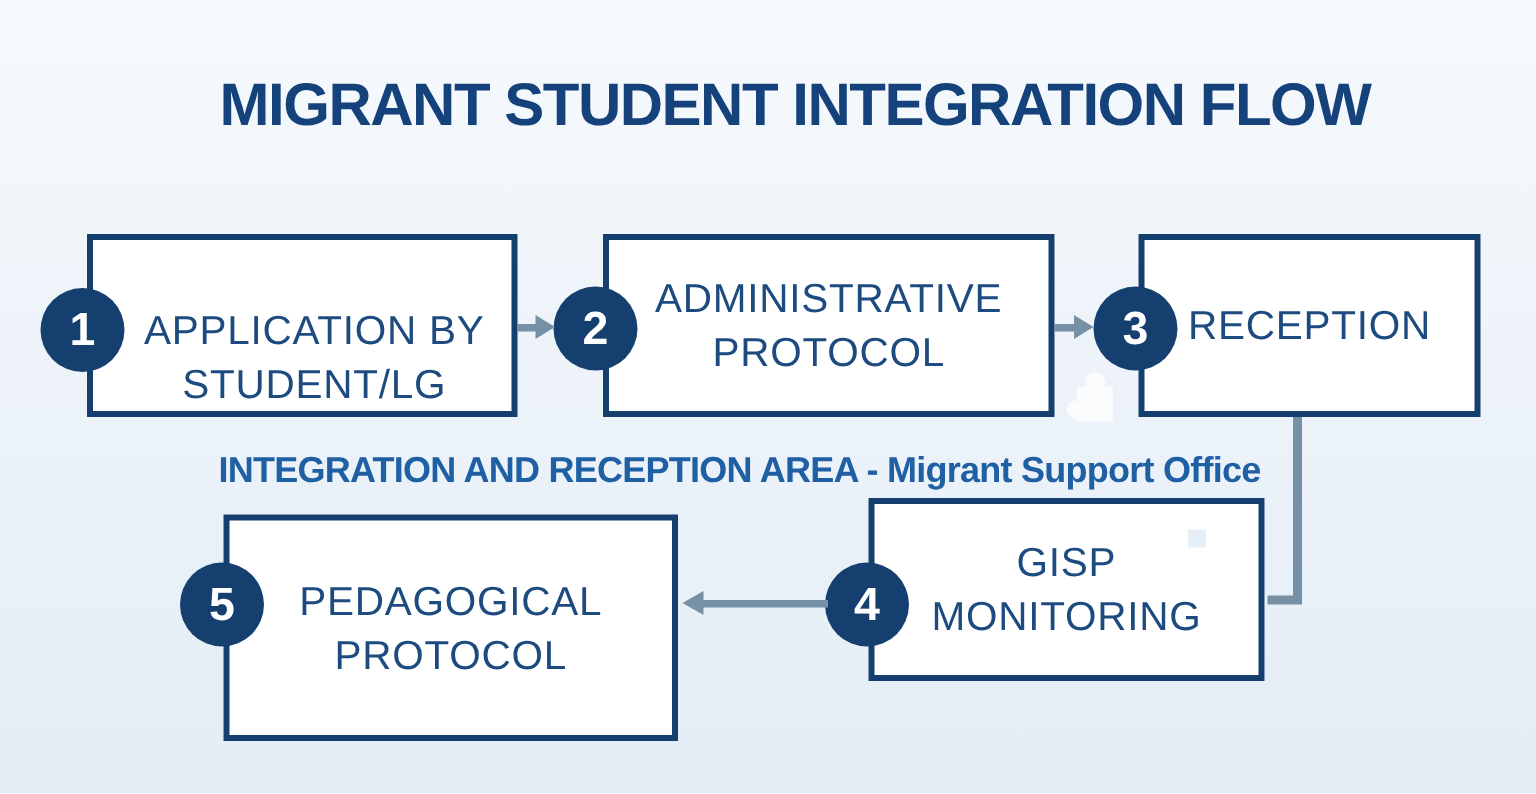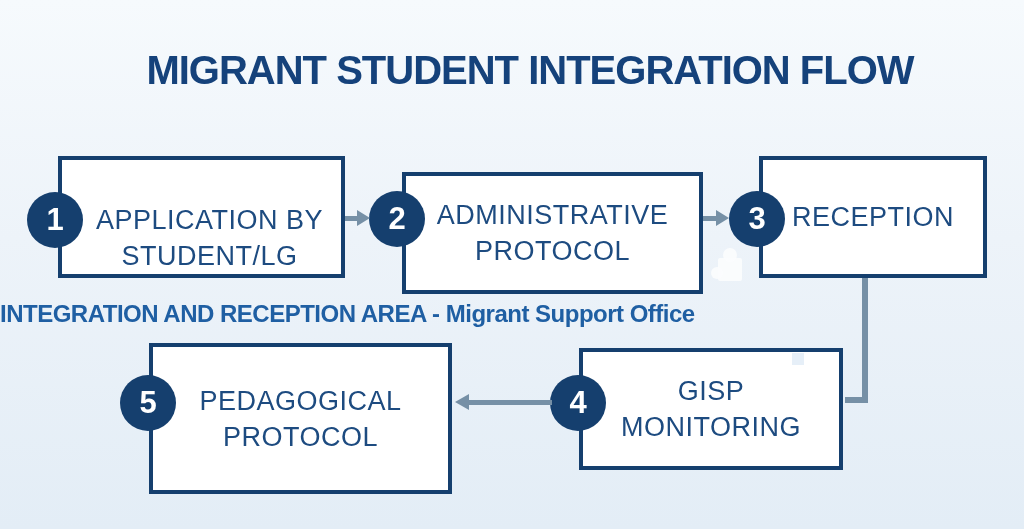--- a/index.html
+++ b/index.html
@@ -18,37 +18,37 @@
     position:relative;width:1024px;height:529px;overflow:hidden;
     background:linear-gradient(180deg,var(--bg-top) 0%,#EDF3F9 45%,var(--bg-bottom) 100%);
   }
   .title{
     position:absolute;left:18px;top:48px;width:1024px;
     text-align:center;font-size:40px;font-weight:bold;letter-spacing:-1px;
     color:var(--title-navy);white-space:nowrap;
   }
   .divider-label{
     position:absolute;left:0;top:300px;width:986px;
-    font-size:24px;font-weight:bold;letter-spacing:-0.5px;
+    text-align:center;font-size:24px;font-weight:bold;letter-spacing:-0.5px;
     color:var(--label-blue);white-space:nowrap;
   }
   .step-box{
     position:absolute;box-sizing:border-box;
     background:var(--box-bg);border:4px solid var(--navy);
     display:flex;align-items:center;justify-content:center;
   }
   .box-label{
     white-space:pre-line;text-align:center;
     font-size:27px;line-height:36px;letter-spacing:0.5px;
     color:var(--text-navy);
   }
   .box1{left:58px;top:156px;width:287px;height:122px;padding-left:16px;align-items:flex-end;}
-  .box2{left:402px;top:156px;width:301px;height:122px;margin-top:16px;}
+  .box2{left:402px;top:156px;width:301px;height:122px;}
   .box3{left:759px;top:156px;width:228px;height:122px;}
-  .box4{left:579px;top:348px;width:264px;height:122px;}
+  .box4{left:579px;top:332px;width:264px;height:122px;}
   .box5{left:149px;top:343px;width:303px;height:151px;}
   .badge{
     position:absolute;width:56px;height:56px;border-radius:50%;
     background:var(--navy);display:flex;align-items:center;justify-content:center;
   }
   .badge .num{color:#fff;font-size:31px;font-weight:bold;}
   .c1{left:27px;top:192px;}
   .c2{left:369px;top:191px;}
   .c3{left:729px;top:191px;}
   .c4{left:550px;top:375px;}

